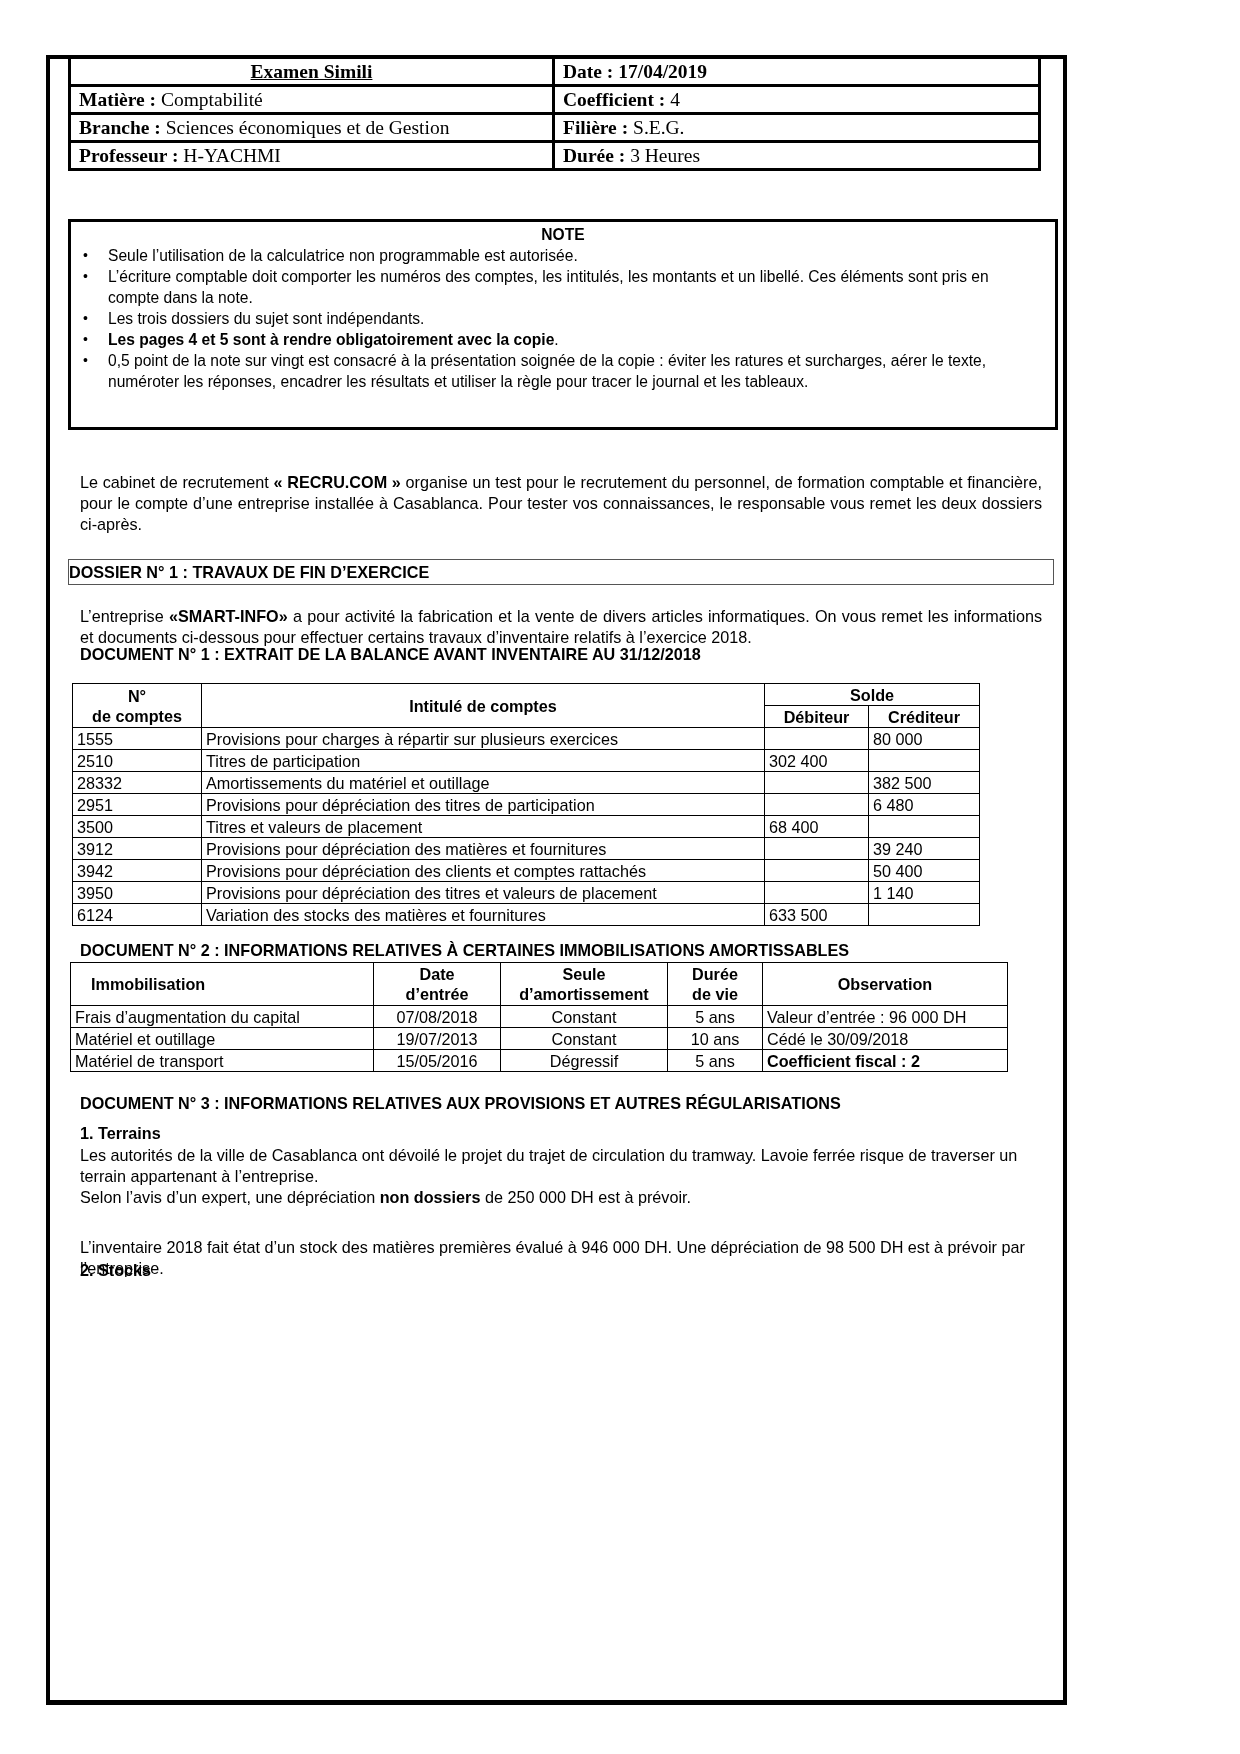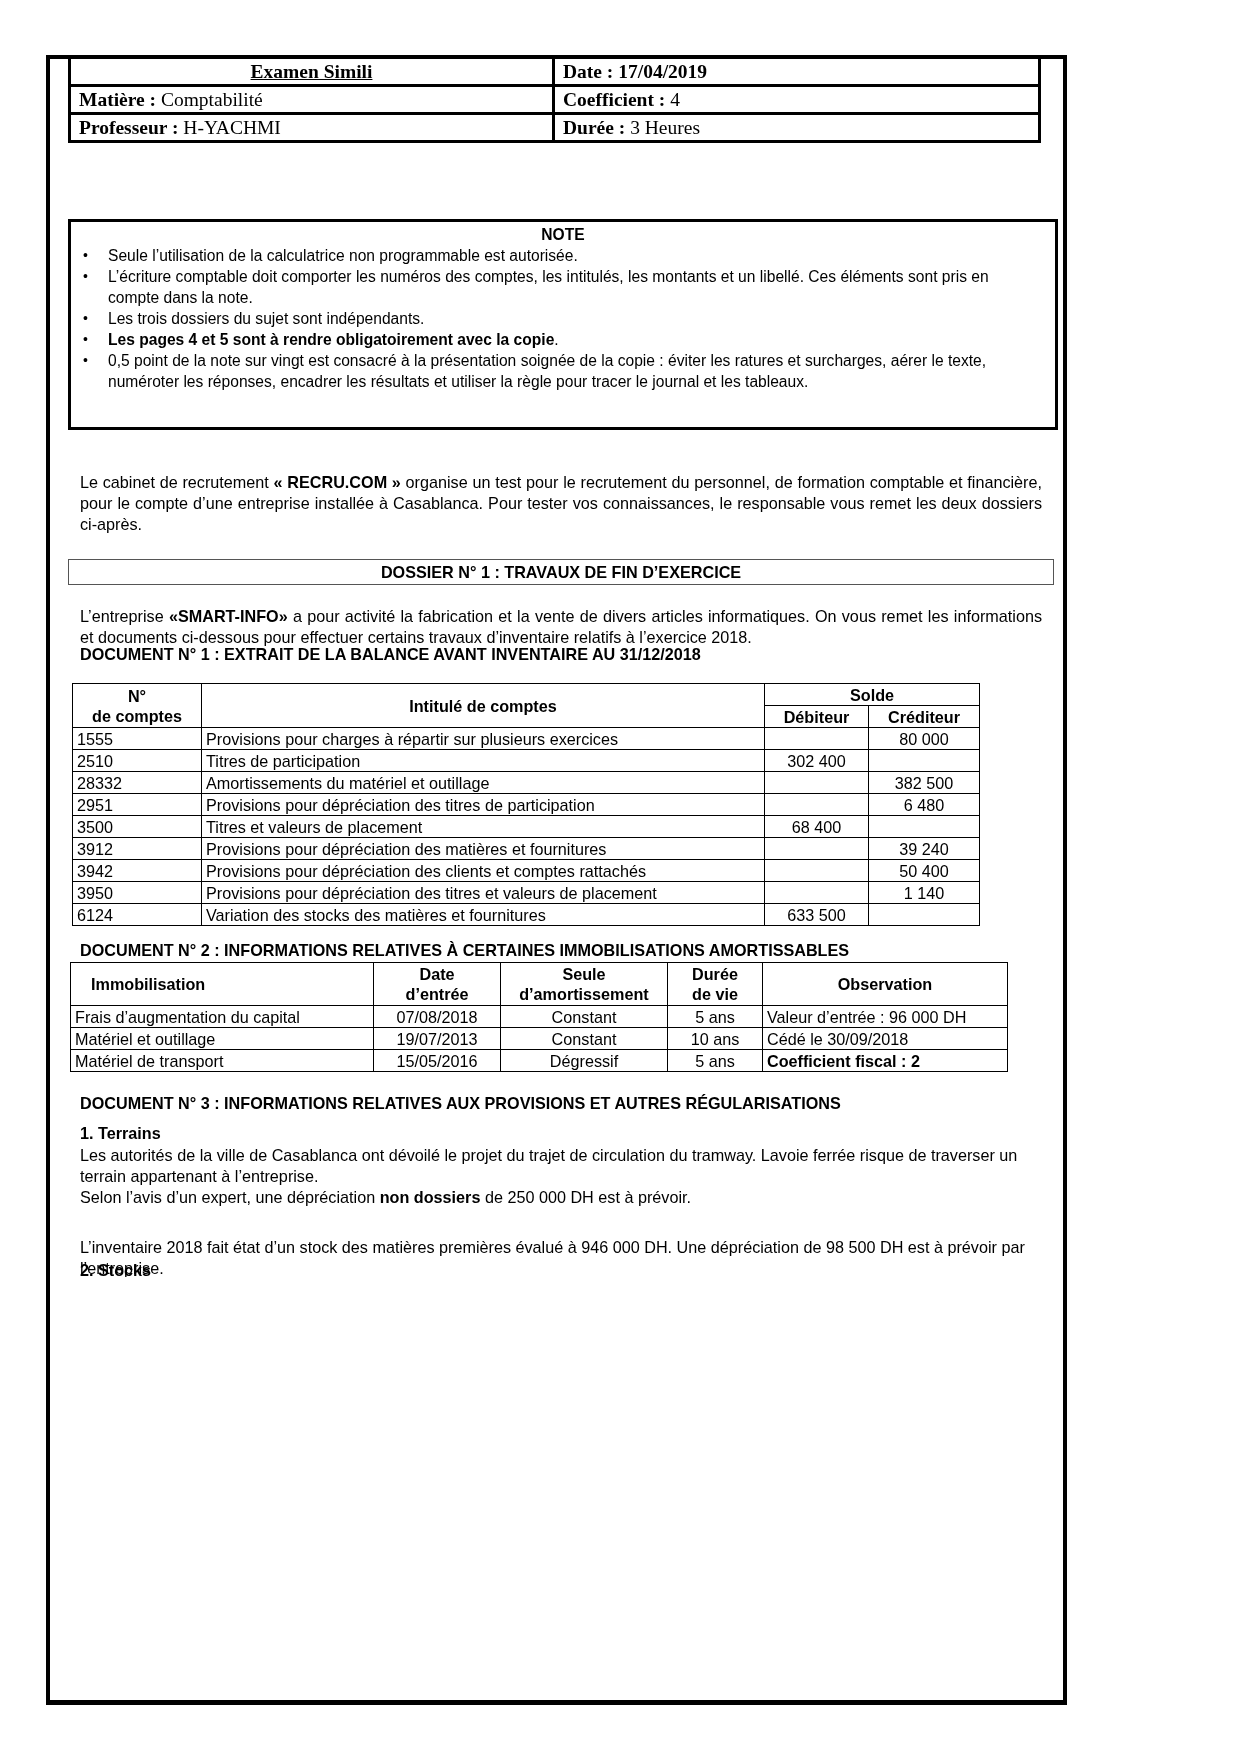--- a/index.html
+++ b/index.html
@@ -14,46 +14,50 @@
   .hdr .title { text-align: center; font-weight: bold; text-decoration: underline; }
 
   
   .note { position: absolute; left: 68px; top: 219px; width: 984px; height: 205px; border: 3px solid #000; font-size: 15.6px; line-height: 21px; }
   .note .nt { text-align: center; font-weight: bold; margin-top: 2px; }
   .note ul { margin: 0; padding: 0 0 0 37px; list-style: none; }
   .note li { position: relative; padding-right: 24px; }
   .note li::before { content: "•"; position: absolute; left: -25px; top: 0; font-size: 14px; }
 
   .para { position: absolute; left: 80px; width: 962px; font-size: 16.2px; line-height: 21px; text-align: justify; }
-  .dossier { position: absolute; left: 68px; top: 559px; width: 984px; height: 24px; border: 1px solid #555; text-align: center; font-weight: bold; font-size: 16.2px; line-height: 24px; }
+  .dossier { position: absolute; left: 68px; top: 559px; width: 984px; height: 24px; border: 1px solid #555; text-align: left; font-weight: bold; font-size: 16.2px; line-height: 24px; }
 
   .doc-h { position: absolute; left: 80px; font-weight: bold; font-size: 16.2px; line-height: 20px; }
 
   table.grid { position: absolute; border-collapse: collapse; font-size: 16.2px; }
   table.grid td, table.grid th { border: 1.5px solid #000; padding: 0 4px; height: 21px; line-height: 20px; }
   table.grid th { font-weight: bold; }
-  .num { text-align: center; }
+  .num { text-align: left; }
   .ctr { text-align: center; }
 
   .sub-h { position: absolute; left: 80px; font-weight: bold; font-size: 16.2px; }
 </style>
 </head>
 <body>
 
 <div class="page-frame"></div>
 
 <table class="hdr">
   <tbody>
       <tr>
     <td class="left title">Examen Simili</td>
     <td><b>Date :</b> <b>17/04/2019</b></td>
   </tr>
   <tr>
     <td class="left"><b>Matière :</b> <span>Comptabilité</span></td>
     <td><b>Coefficient :</b> <span>4</span></td>
+  </tr>
+  <tr>
+    <td class="left"><b>Branche :</b> <span>Sciences économiques et de Gestion</span></td>
+    <td><b>Filière :</b> <span>S.E.G.</span></td>
   </tr>
   <tr>
     <td class="left"><b>Professeur :</b> <span>H-YACHMI</span></td>
     <td><b>Durée :</b> <span>3 Heures</span></td>
   </tr>
 </tbody>
   </table>
 
 <div class="note">
   <div class="nt">NOTE</div>

